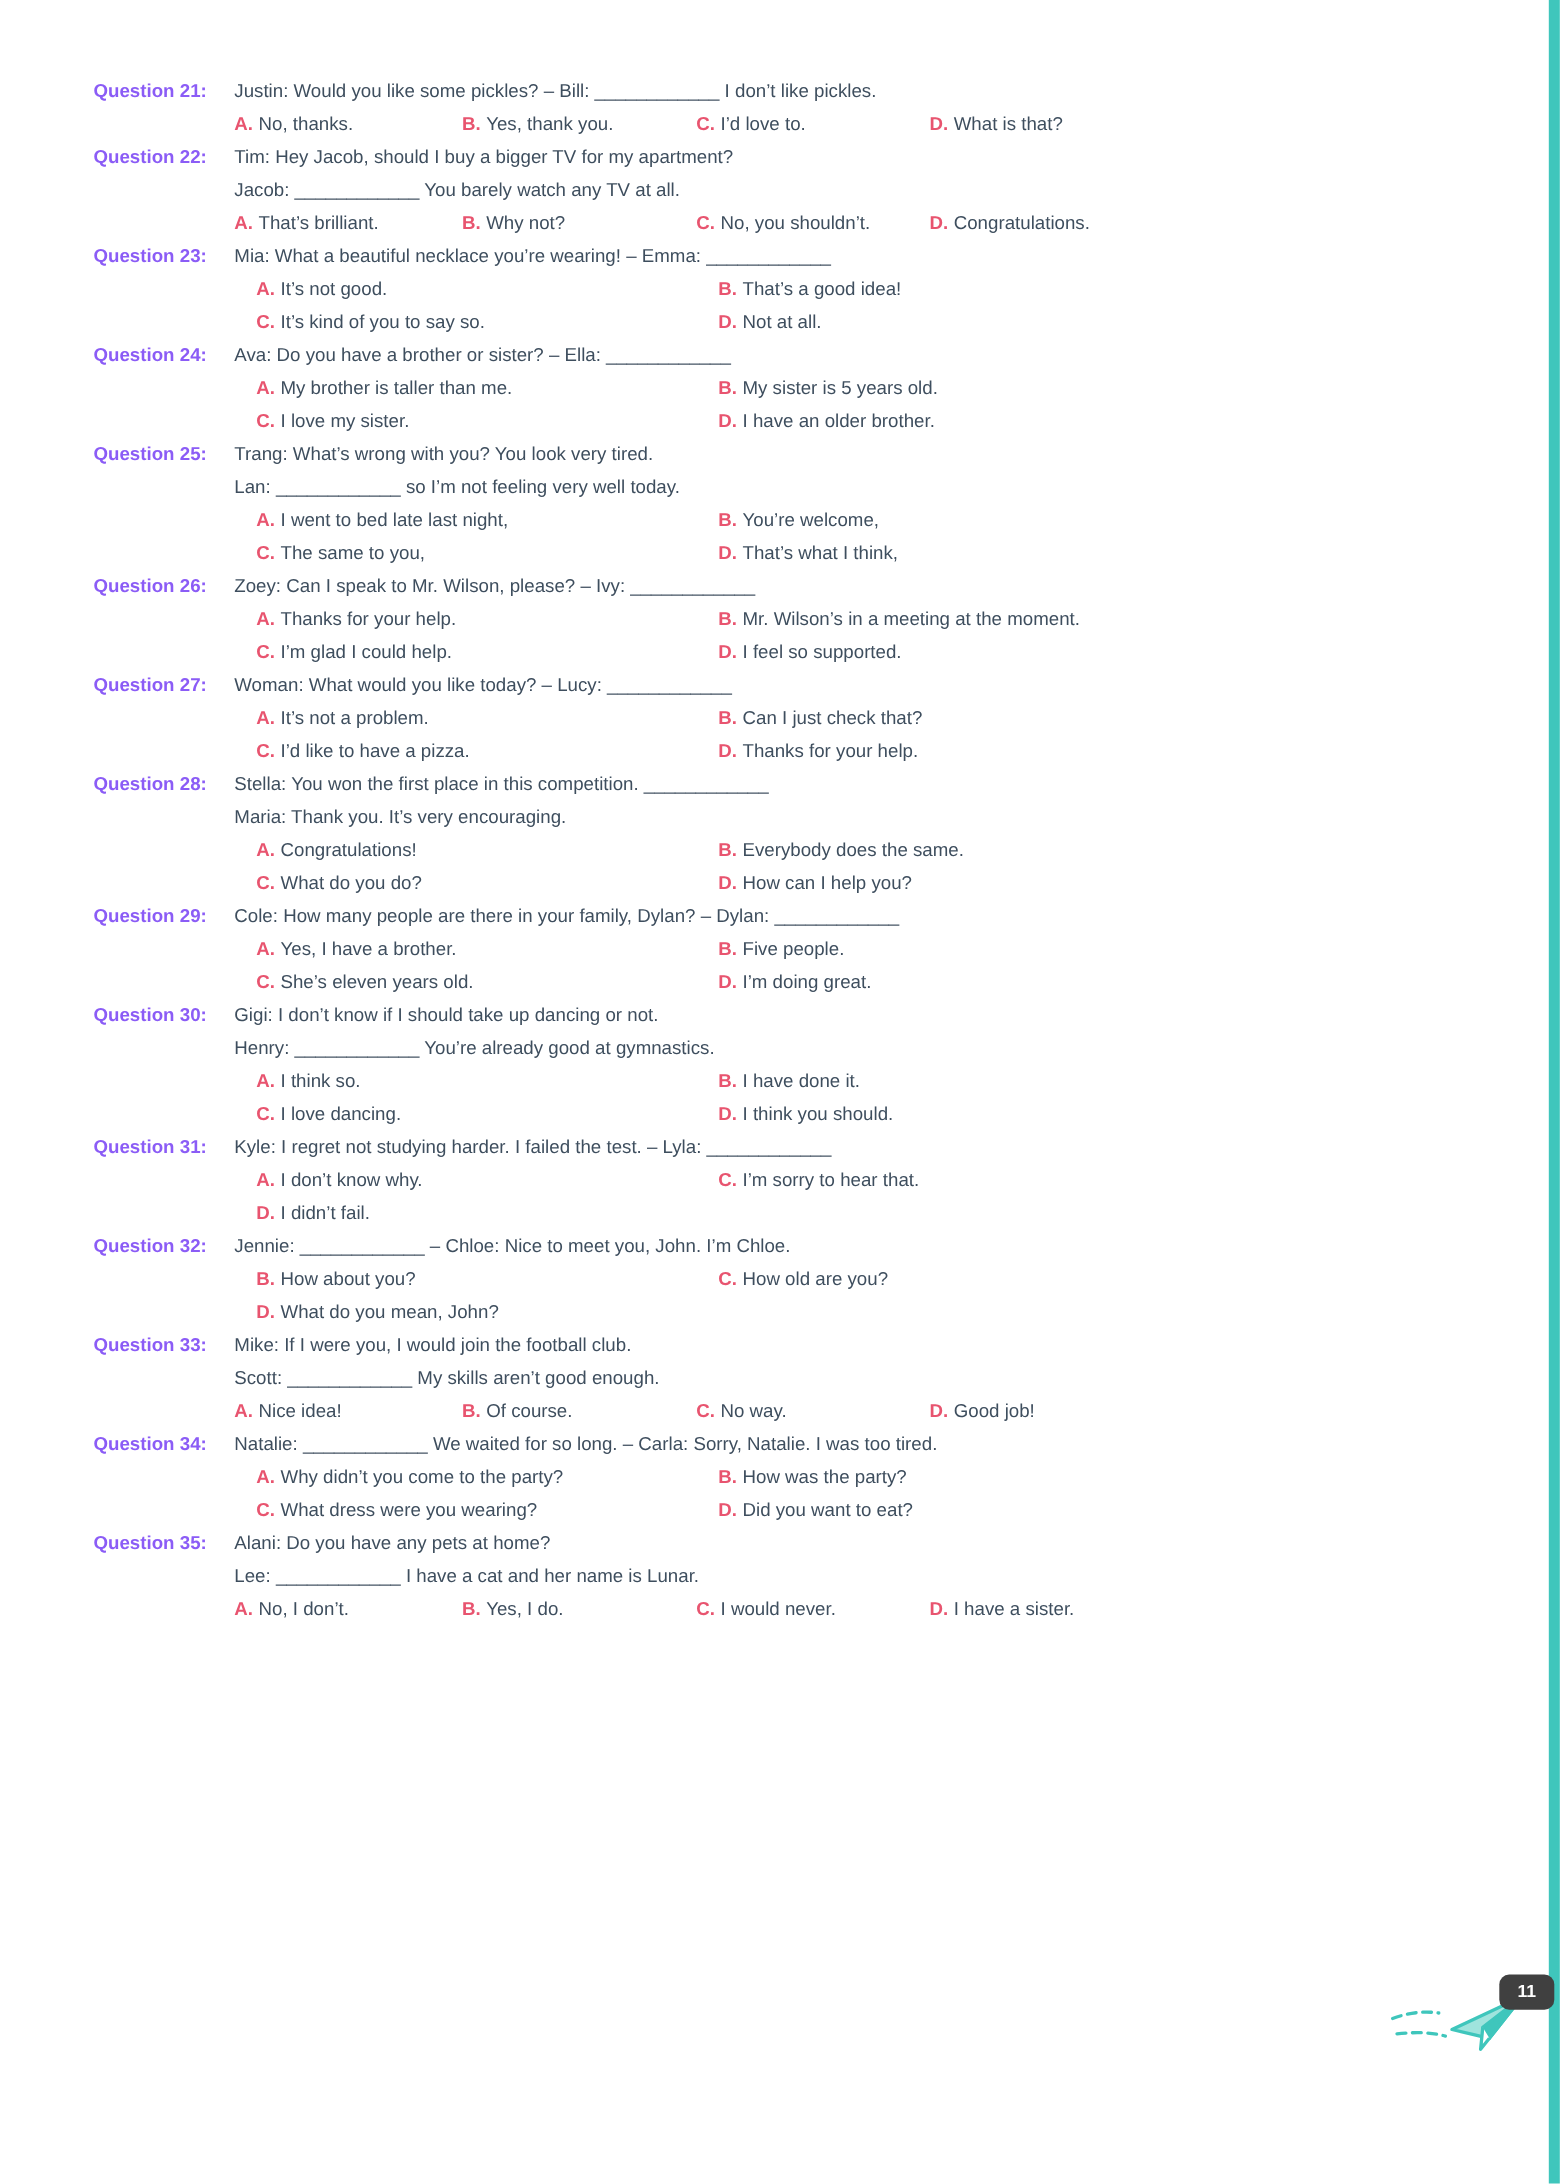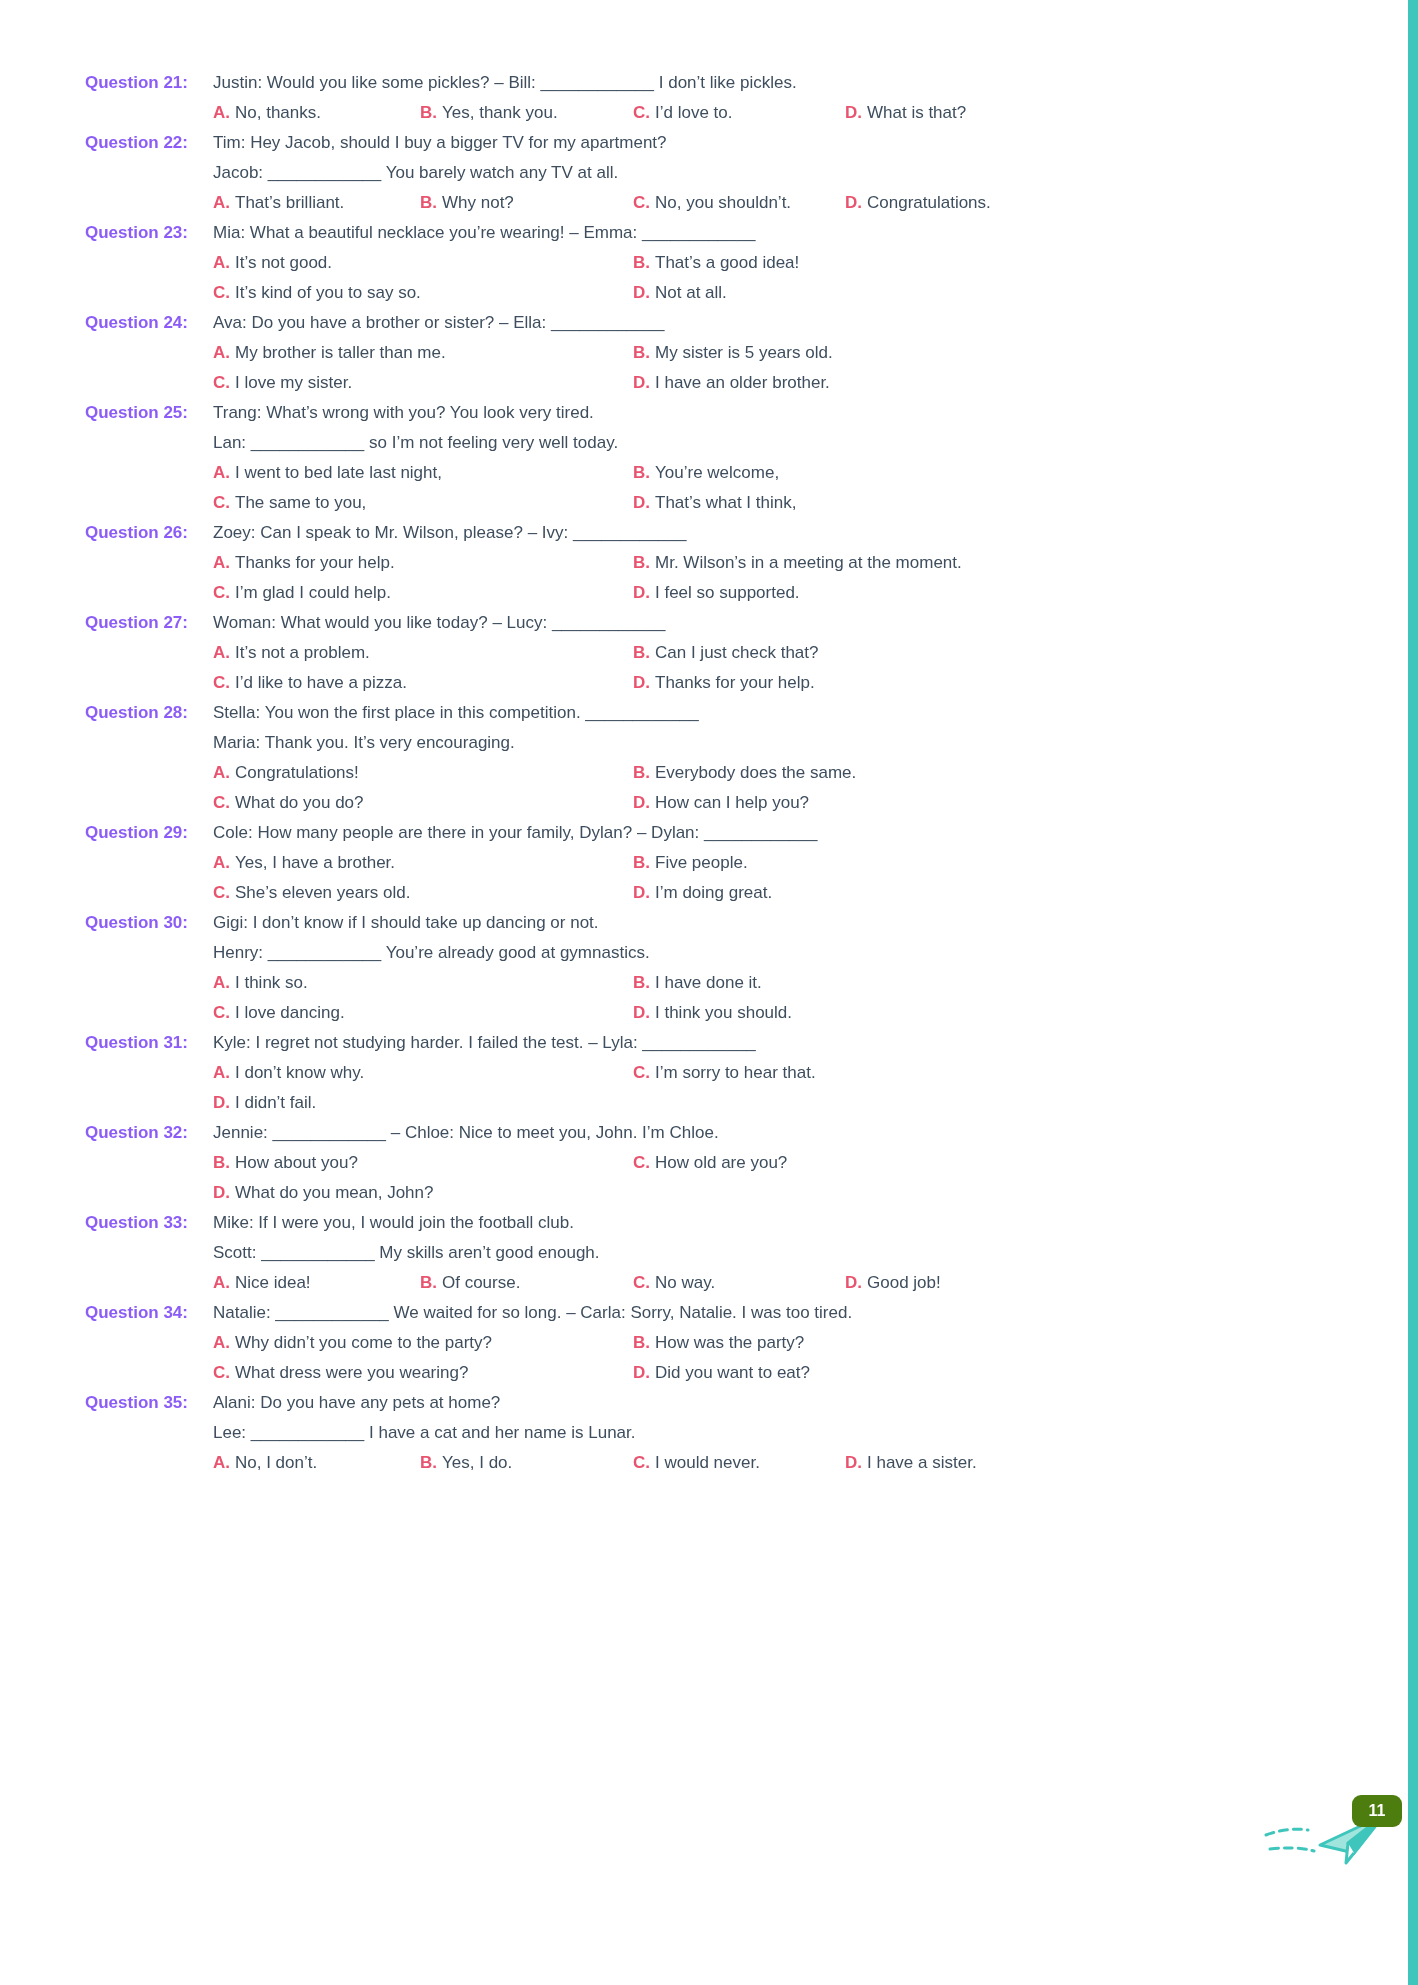--- a/index.html
+++ b/index.html
@@ -28,42 +28,42 @@
     position: absolute;
     left: 0;
     top: 0;
     color: #8b5cf6;
     font-weight: 700;
     white-space: nowrap;
   }
   .qline { white-space: nowrap; }
   .options { display: grid; }
   .options.cols4 { grid-template-columns: 207px 213px 212px 1fr; }
-  .options.cols2 { grid-template-columns: 420px 1fr; }
+  .options.cols2 { grid-template-columns: 420px 1fr; margin-left: 20px; }
   .option { white-space: nowrap; }
   .opt-letter {
     color: #e8546f;
     font-weight: 700;
     margin-right: 5px;
   }
   .edge-bar {
     position: absolute;
     top: 0;
     right: 0;
     width: 10px;
     height: 100%;
     background: #3fc6bc;
   }
   .page-tab {
     position: absolute;
-    right: 16px;
+    right: 5px;
     bottom: 158px;
     width: 50px;
     height: 32px;
-    background: #4d7c0f;
+    background: #404040;
     border-radius: 9px;
     color: #ffffff;
     font-weight: 700;
     font-size: 16px;
     display: flex;
     align-items: center;
     justify-content: center;
   }
   .plane-decoration {
     position: absolute;

